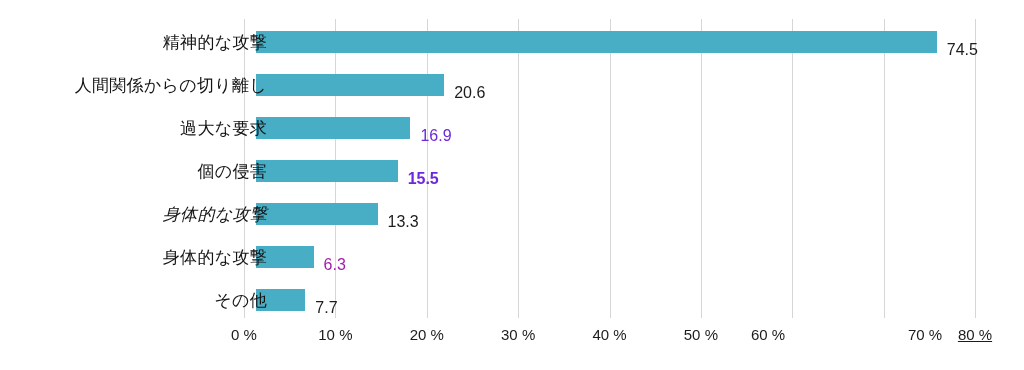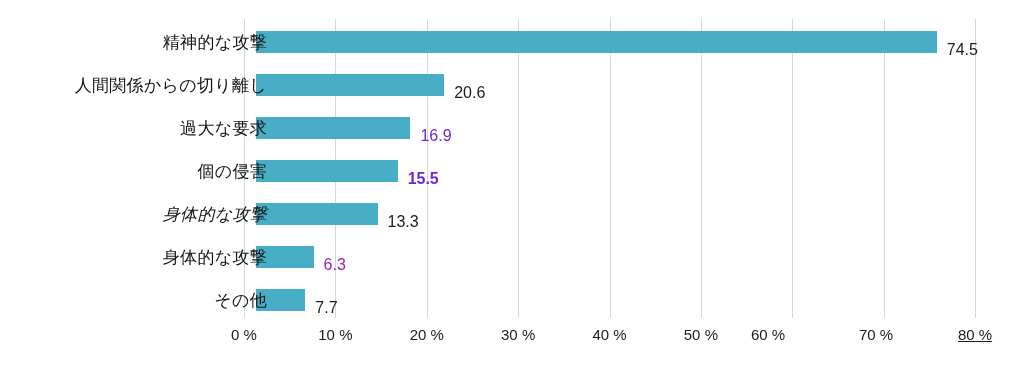--- a/index.html
+++ b/index.html
@@ -143,17 +143,17 @@
     </div>
 
   <div id="tick-labels">
       <div class="tick-label" style="left: 244px;">0 %</div>
       <div class="tick-label" style="left: 335.375px;">10 %</div>
       <div class="tick-label" style="left: 426.75px;">20 %</div>
       <div class="tick-label" style="left: 518.125px;">30 %</div>
       <div class="tick-label" style="left: 609.5px;">40 %</div>
       <div class="tick-label" style="left: 700.875px;">50 %</div>
       <div class="tick-label" style="left: 768px;">60 %</div>
-      <div class="tick-label" style="left: 876px; text-align: right;">70 %</div>
+      <div class="tick-label" style="left: 925px; text-align: right;">70 %</div>
       <div class="tick-label" style="left: 975px; text-decoration: underline;">80 %</div>
     </div>
 
 </div>
 
 </body></html>

